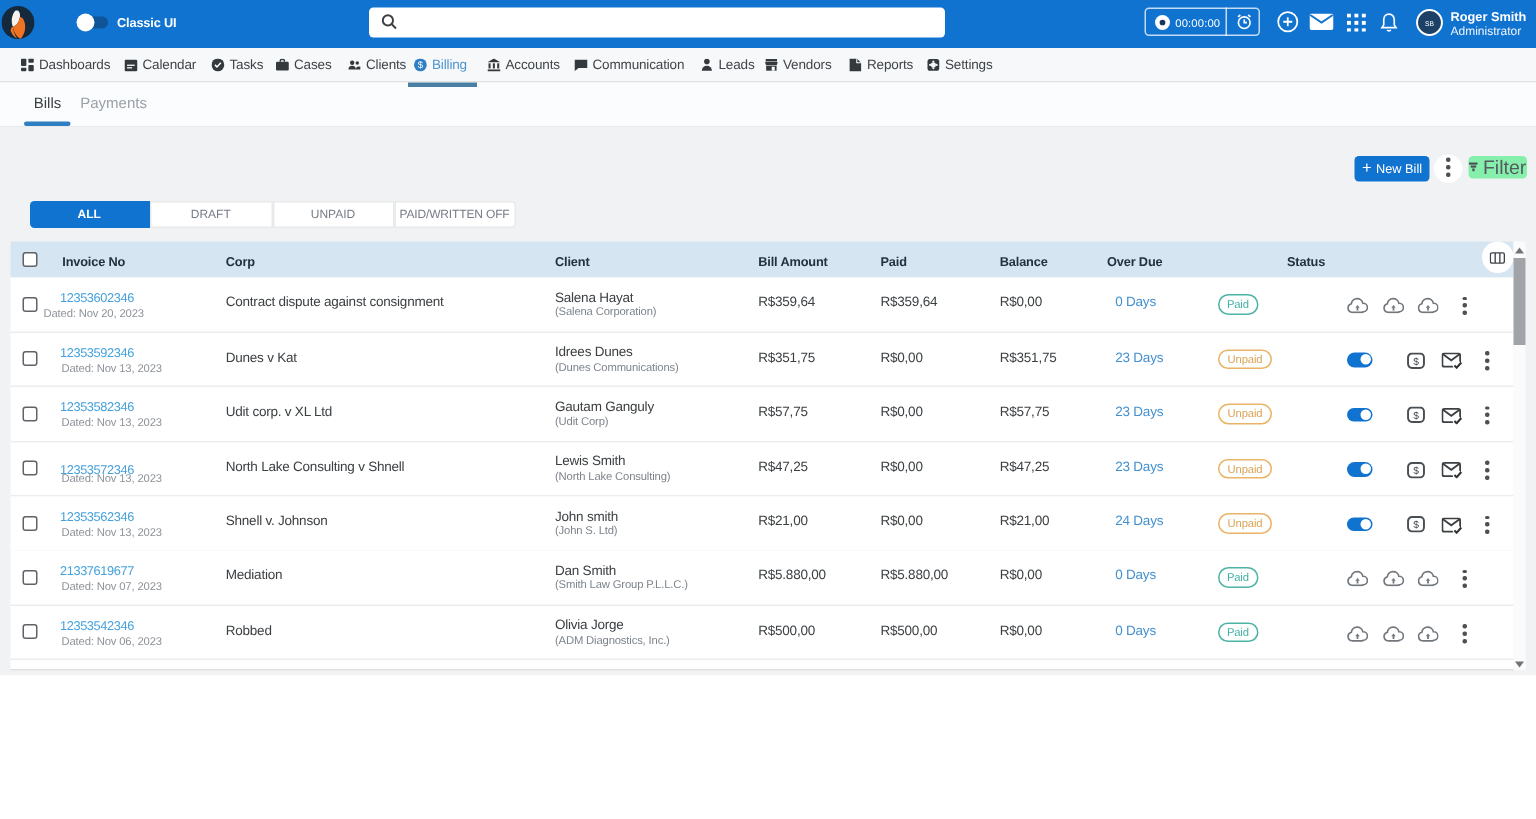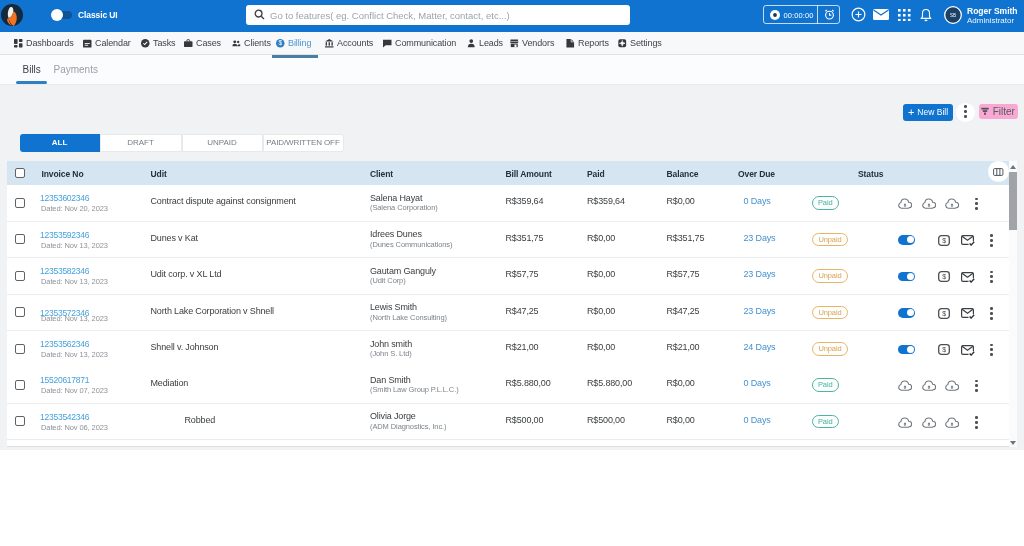--- a/index.html
+++ b/index.html
@@ -48,21 +48,20 @@
 
     <div class="abs" style="left:55px;top:10.5px;width:17px;height:8px;border-radius:4px;background:#0e5496"></div>
     <div class="abs" style="left:50.5px;top:8.5px;width:12px;height:12px;border-radius:50%;background:#fff"></div>
     <div class="abs" style="left:78px;top:10px;color:#fff;font-size:8.5px;font-weight:bold;letter-spacing:-0.1px;">Classic UI</div>
 
     <div class="abs" style="left:246px;top:4.5px;width:384px;height:20px;background:#fff;border-radius:3px;"></div>
     <svg class="abs" style="left:254px;top:9px" width="11" height="11" viewBox="0 0 11 11">
         <circle cx="4.6" cy="4.6" r="3.4" fill="none" stroke="#3c4043" stroke-width="1.3"></circle>
         <line x1="7.2" y1="7.2" x2="10" y2="10" stroke="#3c4043" stroke-width="1.3"></line>
       </svg>
-    <div class="abs" style="left:270px;top:10px;font-size:9.5px;color:#9aa4ad;">Go to features( eg. Conflict Check, Matter, contact, etc...)</div>
 
     <div class="abs" style="left:763px;top:5px;width:77px;height:19px;border:1px solid rgba(255,255,255,.75);border-radius:3px;"></div>
     <div class="abs" style="left:817px;top:5px;width:1px;height:19px;background:rgba(255,255,255,.75)"></div>
     <svg class="abs" style="left:770px;top:9.5px" width="10" height="10" viewBox="0 0 10 10">
         <circle cx="5" cy="5" r="5" fill="#fff"></circle>
         <circle cx="5" cy="5" r="1.9" fill="#14375a"></circle>
       </svg>
     <div class="abs" style="left:783.5px;top:10.5px;color:#fff;font-size:7.5px;letter-spacing:0.1px;">00:00:00</div>
     <svg class="abs" style="left:824px;top:9px" width="11" height="11" viewBox="0 0 13 13" fill="none" stroke="#fff" stroke-width="1.3">
       <circle cx="6.5" cy="7.2" r="4.6"></circle>
@@ -175,55 +174,55 @@
 
   <div id="content"></div>
 
   <div class="abs" style="left:903px;top:103.5px;width:50px;height:17px;background:#1173d0;border-radius:3px;color:#fff;font-size:8.5px;display:flex;align-items:center;justify-content:center;gap:3px;"><span style="font-size:11px;line-height:8px;">+</span> New Bill</div>
   <div class="abs" style="left:956px;top:102.5px;width:19px;height:19px;border-radius:50%;background:#fff;"></div>
   <div class="abs" style="left:964.2px;top:105px;width:2.6px;">
       <div class="dot"></div>
       <div class="dot"></div>
       <div class="dot"></div>
     </div>
-  <div class="abs" style="left:978.5px;top:103.5px;width:39px;height:15.5px;background:#f9a8d4;border-radius:3px;color:#555b61;font-size:10px;display:flex;align-items:center;justify-content:center;gap:3.5px;">
+  <div class="abs" style="left:978.5px;top:103.5px;width:39px;height:15.5px;background:#86efac;border-radius:3px;color:#555b61;font-size:13px;display:flex;align-items:center;justify-content:center;gap:3.5px;">
     <svg width="8" height="8" viewBox="0 0 8 8" fill="#4a4f55">
         <rect x="0.3" y="0.8" width="7.4" height="1.7"></rect>
         <rect x="1.8" y="3.2" width="4.4" height="1.7"></rect>
         <rect x="3.1" y="5.6" width="1.8" height="2.2"></rect>
       </svg>Filter
   </div>
 
   <div class="abs" style="left:19.5px;top:133.5px;width:80px;height:18px;background:#1173d0;border-radius:3px 0 0 3px;color:#fff;font-size:8px;font-weight:bold;display:flex;align-items:center;justify-content:center;">ALL</div>
   <div class="abs" style="left:99.5px;top:133.5px;width:82px;height:18px;background:#fff;border:1px solid #e8e9eb;color:#757d86;font-size:8px;display:flex;align-items:center;justify-content:center;">DRAFT</div>
   <div class="abs" style="left:181.5px;top:133.5px;width:81px;height:18px;background:#fff;border:1px solid #e8e9eb;color:#757d86;font-size:8px;display:flex;align-items:center;justify-content:center;">UNPAID</div>
   <div class="abs" style="left:262.5px;top:133.5px;width:81px;height:18px;background:#fff;border:1px solid #e8e9eb;border-radius:0 3px 3px 0;color:#757d86;font-size:8px;letter-spacing:-0.1px;display:flex;align-items:center;justify-content:center;">PAID/WRITTEN&nbsp;OFF</div>
 
   <div class="abs" id="thead" style="left:7px;top:161px;width:1001.5px;height:24px;background:#d5e5f2;"></div>
   <div class="chk" style="top:168px;"></div>
   <div class="hcell" style="left:41.5px;">Invoice No</div>
-  <div class="hcell" style="left:150.5px;">Udit</div>
+  <div class="hcell" style="left:150.5px;">Corp</div>
   <div class="hcell" style="left:370px;">Client</div>
   <div class="hcell" style="left:505.5px;">Bill Amount</div>
   <div class="hcell" style="left:587px;">Paid</div>
   <div class="hcell" style="left:666.5px;">Balance</div>
   <div class="hcell" style="left:738px;">Over Due</div>
   <div class="hcell" style="left:832px;margin-left:26px;">Status</div>
   <div class="abs" style="left:987.5px;top:160.5px;width:21px;height:21px;border-radius:50%;background:#fff;"></div>
   <svg class="abs" style="left:993px;top:167.5px" width="10.5" height="8" viewBox="0 0 10.5 8" fill="none" stroke="#3f444a" stroke-width="0.9">
       <rect x="0.6" y="0.6" width="9.3" height="6.8" rx="1"></rect>
       <line x1="3.8" y1="0.6" x2="3.8" y2="7.4"></line>
       <line x1="6.9" y1="0.6" x2="6.9" y2="7.4"></line>
     </svg>
   <div id="tbody"></div>
 
   <div class="row" style="top:185.0px;"></div>
   <div class="chk" style="top:197.5px;"></div>
   <div class="cell link" style="left:40px;top:193.0px;">12353602346</div>
-  <div class="cell sub" style="left:41px;top:204.0px;">Dated: Nov 20, 2023</div>
+  <div class="cell sub" style="left:29px;top:204.0px;">Dated: Nov 20, 2023</div>
   <div class="cell" style="left:150.5px;top:196.0px;">Contract dispute against consignment</div>
   <div class="cell" style="left:370px;top:192.5px;text-align:center;">Salena Hayat</div>
   <div class="cell sub2" style="left:370px;top:203.3px;">(Salena Corporation)</div>
   <div class="cell" style="left:505.5px;top:196.0px;">R$359,64</div>
   <div class="cell" style="left:587px;top:196.0px;">R$359,64</div>
   <div class="cell" style="left:666.5px;top:196.0px;">R$0,00</div>
   <div class="cell due" style="left:743.5px;top:196.0px;">0 Days</div>
   <div class="pill paid" style="left:812px;top:196.2px;">Paid</div>
   <svg class="abs" style="left:898px;top:198.0px" width="14" height="11" viewBox="0 0 14 11" fill="none" stroke="#71777d" stroke-width="1.1">
       <path d="M3.4 10.2 a2.9 2.9 0 0 1 -0.5 -5.7 a3.9 3.9 0 0 1 7.7 -0.3 a2.75 2.75 0 0 1 0.4 5.6 q-0.4 0.4 -1.1 0.4 h-5.4 q-0.7 0 -1.1 0 Z"></path>
@@ -303,21 +302,21 @@
   <div class="abs" style="left:990px;top:270.5px;width:2.6px;">
       <div class="dot"></div>
       <div class="dot"></div>
       <div class="dot"></div>
     </div>
 
   <div class="row" style="top:294.5px;"></div>
   <div class="chk" style="top:307.0px;"></div>
   <div class="cell link" style="left:40px;top:308px;">12353572346</div>
   <div class="cell sub" style="left:41px;top:313.5px;">Dated: Nov 13, 2023</div>
-  <div class="cell" style="left:150.5px;top:305.5px;">North Lake Corporation v Shnell</div>
+  <div class="cell" style="left:150.5px;top:305.5px;">North Lake Consulting v Shnell</div>
   <div class="cell" style="left:370px;top:302.0px;">Lewis Smith</div>
   <div class="cell sub2" style="left:370px;top:312.8px;">(North Lake Consulting)</div>
   <div class="cell" style="left:505.5px;top:305.5px;">R$47,25</div>
   <div class="cell" style="left:587px;top:305.5px;">R$0,00</div>
   <div class="cell" style="left:666.5px;top:305.5px;">R$47,25</div>
   <div class="cell due" style="left:743.5px;top:305.5px;">23 Days</div>
   <div class="pill unpaid" style="left:812px;top:305.7px;">Unpaid</div>
   <div class="abs" style="left:898px;top:308.0px;width:17px;height:9.5px;border-radius:5px;background:#1173d0;"></div>
   <div class="abs" style="left:906.7px;top:309.2px;width:7.2px;height:7.2px;border-radius:50%;background:#fff;"></div>
   <svg class="abs" style="left:938px;top:307.5px" width="12" height="11" viewBox="0 0 12 11">
@@ -361,21 +360,21 @@
       <path d="M8.6 8.6 L10.1 10.1 L13.2 6.7" fill="none" stroke="#2f3337" stroke-width="1.4"></path>
     </svg>
   <div class="abs" style="left:990px;top:343.5px;width:2.6px;">
       <div class="dot"></div>
       <div class="dot"></div>
       <div class="dot"></div>
     </div>
 
   <div class="row" style="top:367.0px;"></div>
   <div class="chk" style="top:379.5px;"></div>
-  <div class="cell link" style="left:40px;top:375.0px;">15520617871</div>
+  <div class="cell link" style="left:40px;top:375.0px;">21337619677</div>
   <div class="cell sub" style="left:41px;top:386.0px;">Dated: Nov 07, 2023</div>
   <div class="cell" style="left:150.5px;top:378.0px;">Mediation</div>
   <div class="cell" style="left:370px;top:374.5px;">Dan Smith</div>
   <div class="cell sub2" style="left:370px;top:385.3px;">(Smith Law Group P.L.L.C.)</div>
   <div class="cell" style="left:505.5px;top:378.0px;">R$5.880,00</div>
   <div class="cell" style="left:587px;top:378.0px;">R$5.880,00</div>
   <div class="cell" style="left:666.5px;top:378.0px;">R$0,00</div>
   <div class="cell due" style="left:743.5px;top:378.0px;">0 Days</div>
   <div class="pill paid" style="left:812px;top:378.2px;">Paid</div>
   <svg class="abs" style="left:898px;top:380.0px" width="14" height="11" viewBox="0 0 14 11" fill="none" stroke="#71777d" stroke-width="1.1">
@@ -396,21 +395,21 @@
   <div class="abs" style="left:975px;top:379.5px;width:2.6px;">
       <div class="dot"></div>
       <div class="dot"></div>
       <div class="dot"></div>
     </div>
 
   <div class="row" style="top:403.5px;"></div>
   <div class="chk" style="top:416.0px;"></div>
   <div class="cell link" style="left:40px;top:411.5px;">12353542346</div>
   <div class="cell sub" style="left:41px;top:422.5px;">Dated: Nov 06, 2023</div>
-  <div class="cell" style="left:150.5px;top:414.5px;margin-left:34px;">Robbed</div>
+  <div class="cell" style="left:150.5px;top:414.5px;">Robbed</div>
   <div class="cell" style="left:370px;top:411.0px;">Olivia Jorge</div>
   <div class="cell sub2" style="left:370px;top:421.8px;">(ADM Diagnostics, Inc.)</div>
   <div class="cell" style="left:505.5px;top:414.5px;">R$500,00</div>
   <div class="cell" style="left:587px;top:414.5px;">R$500,00</div>
   <div class="cell" style="left:666.5px;top:414.5px;">R$0,00</div>
   <div class="cell due" style="left:743.5px;top:414.5px;">0 Days</div>
   <div class="pill paid" style="left:812px;top:414.7px;">Paid</div>
   <svg class="abs" style="left:898px;top:416.5px" width="14" height="11" viewBox="0 0 14 11" fill="none" stroke="#71777d" stroke-width="1.1">
       <path d="M3.4 10.2 a2.9 2.9 0 0 1 -0.5 -5.7 a3.9 3.9 0 0 1 7.7 -0.3 a2.75 2.75 0 0 1 0.4 5.6 q-0.4 0.4 -1.1 0.4 h-5.4 q-0.7 0 -1.1 0 Z"></path>
       <path d="M7 9 V6.8" stroke-width="1.2"></path>

